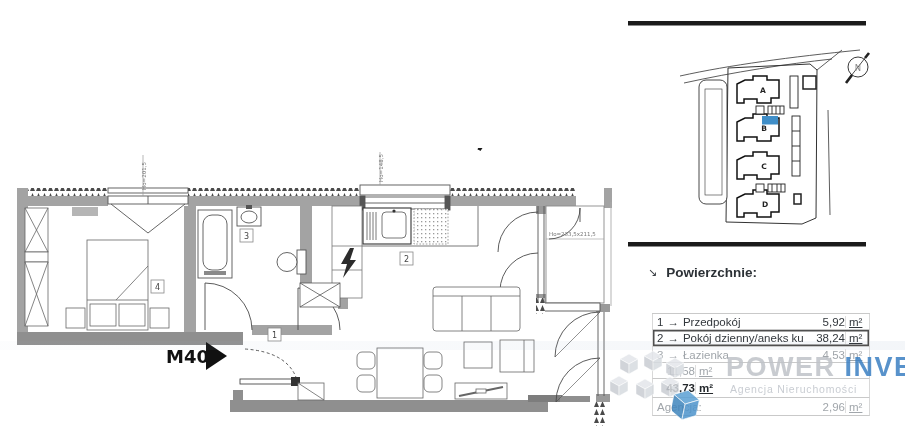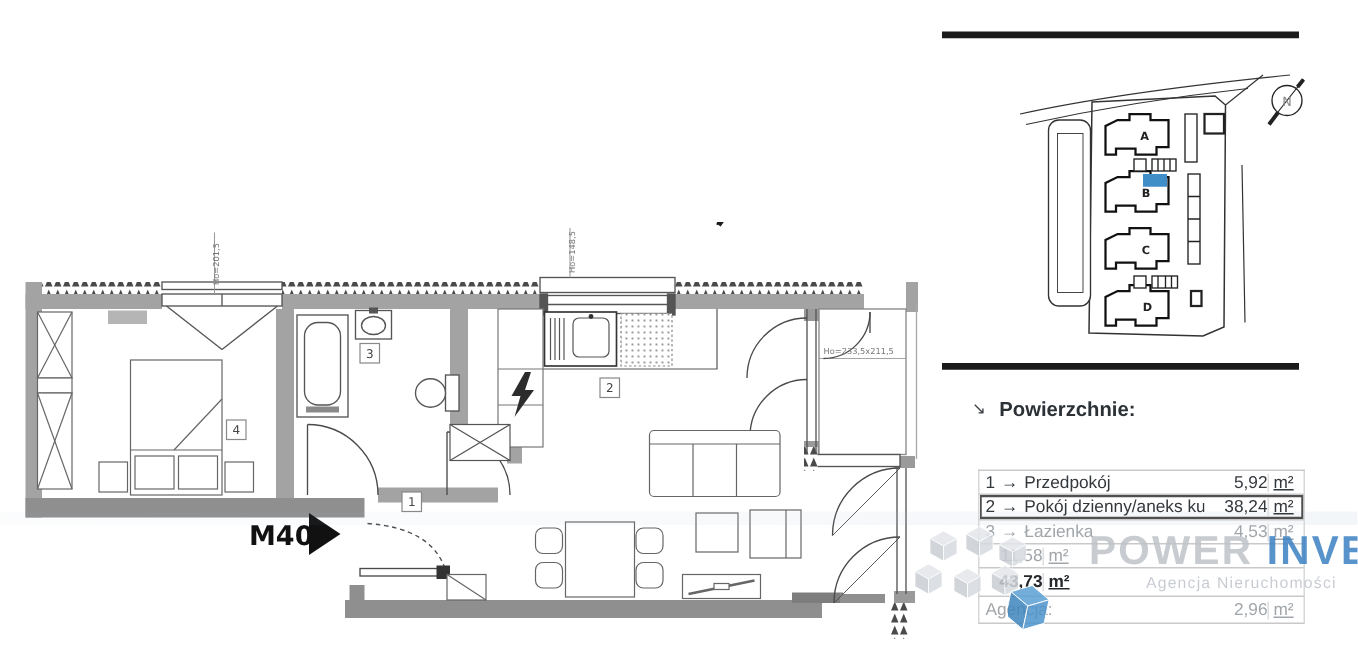--- a/index.html
+++ b/index.html
@@ -30,21 +30,21 @@
   .trow.highlight{box-shadow:inset 0 0 0 1.5px #4f4f4f;height:16px;}
   .trow.total{font-weight:700;color:#24282c;height:18px;}
   .trow.last{height:17px;}
 
   
   .watermark{position:absolute;left:0;top:0;width:905px;height:433px;z-index:4;pointer-events:none;}
   .wm-brand{position:absolute;left:694px;top:352px;font-size:27px;font-weight:700;letter-spacing:1.5px;
     white-space:nowrap;opacity:.85;}
   .wm-power{color:#bfc3c8;margin-left:32px;}
   .wm-invest{color:#3b80c2;}
-  .wm-tagline{position:absolute;left:764px;top:383px;font-size:10.5px;letter-spacing:.8px;color:#c6cad0;opacity:.95;}
+  .wm-tagline{position:absolute;left:730px;top:383px;font-size:10.5px;letter-spacing:.8px;color:#c6cad0;opacity:.95;}
 </style>
 </head>
 <body>
 
 <svg id="plan-svg" width="620" height="285" viewBox="0 148 620 285">
   <defs>
     <pattern id="hatch" width="6" height="8" patternUnits="userSpaceOnUse">
       <rect width="6" height="8" fill="#ffffff"></rect>
       <path d="M0,7 L2.5,1 L5,7 Z" fill="#4a4a4a"></path>
     </pattern>

